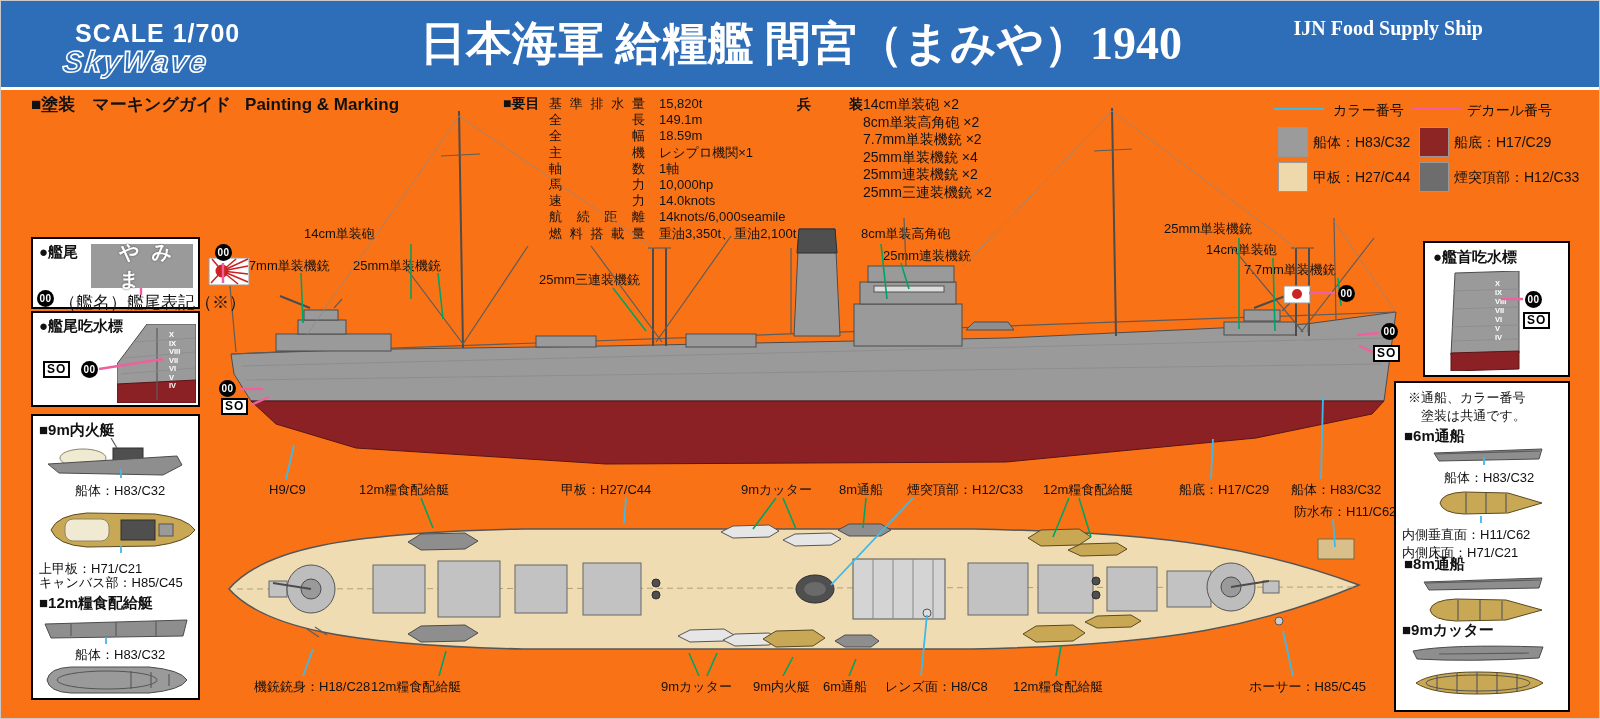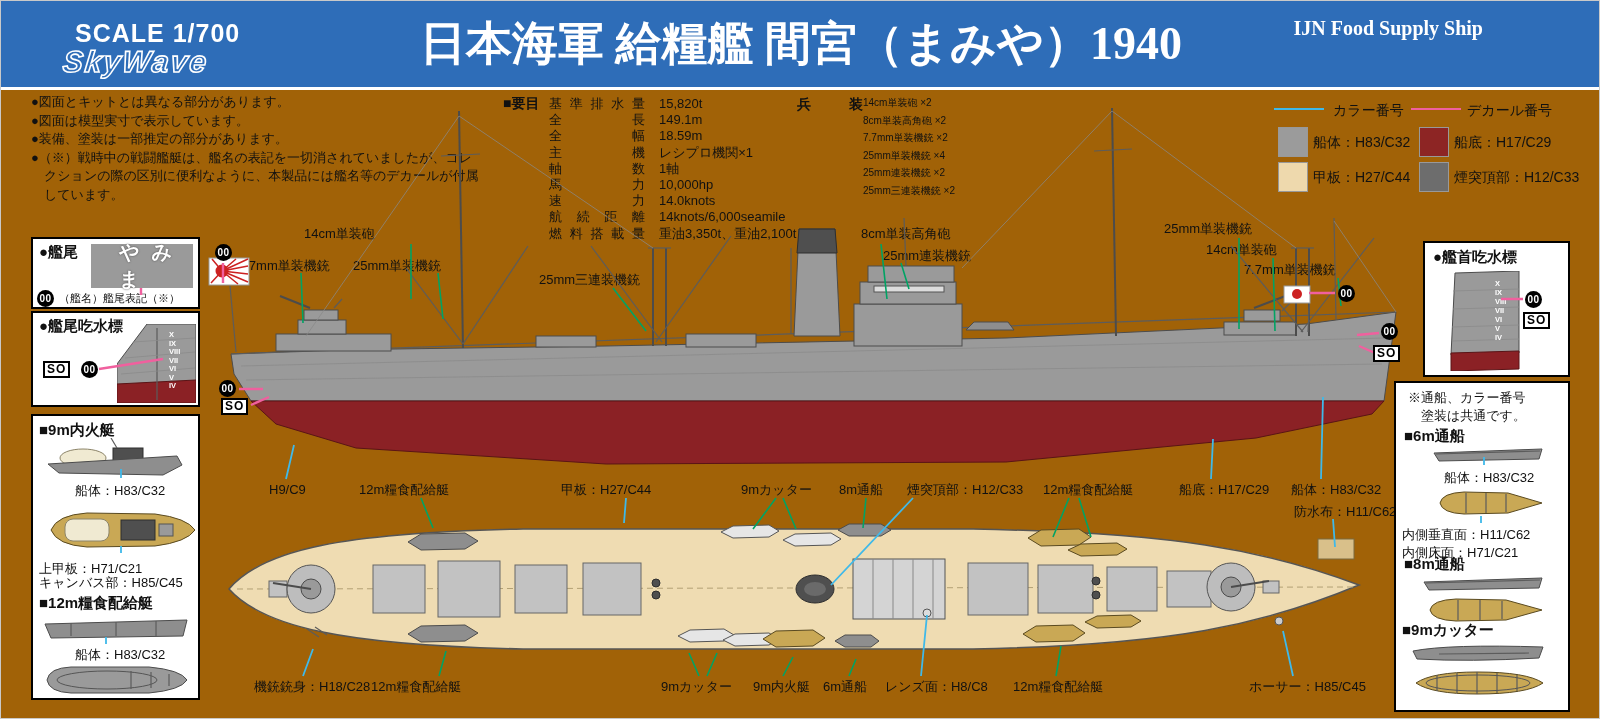--- a/index.html
+++ b/index.html
@@ -1,16 +1,16 @@
 <!DOCTYPE html>
 <html style="--header: #2e6db8; --hull-gray: #9a9a9a; --hull-red: #8b2125; --deck-tan: #efdcb2; --boat-khaki: #c9a855; --line-green: #00a364; --line-cyan: #3fb9e9; --line-pink: #f0609e;"><head>
 <meta charset="utf-8">
 <style>
   html,body{margin:0;padding:0;background:#fff}
-  #page{position:relative;width:1600px;height:719px;background:#a16207;overflow:hidden;
+  #page{position:relative;width:1600px;height:719px;background:#f97316;overflow:hidden;
         font-family:"Liberation Sans",sans-serif;color:#111;border:1px solid #c9c9c9;box-sizing:border-box}
   
   #hdr{position:absolute;left:0;top:0;width:1600px;height:86px;background:var(--header);border-bottom:3px solid #fff}
   .hdr-scale{position:absolute;left:74px;top:18px;font:700 25px "Liberation Sans",sans-serif;color:#fff;letter-spacing:1px}
   .hdr-brand{position:absolute;left:62px;top:44px;font:900 italic 30px "Liberation Sans",sans-serif;
              color:transparent;-webkit-text-stroke:1.6px #fff;transform:skewX(-6deg);letter-spacing:2px}
   .hdr-title{position:absolute;left:50%;top:12px;transform:translateX(-50%);white-space:nowrap;
              font:700 46px "Liberation Serif",serif;color:#fff}
   .hdr-sub1{position:absolute;right:118px;top:16px;font:700 20px "Liberation Serif",serif;color:#fff}
   .hdr-sub2{position:absolute;right:80px;top:40px;font:700 30px "Liberation Serif",serif;color:#fff}
@@ -22,21 +22,21 @@
   .intro li{list-style:none;font:13px/18.5px "Liberation Sans",sans-serif;padding-left:1em;text-indent:-1em}
   .intro ul{margin:0;padding:0}
   .specs-title{position:absolute;left:502px;top:94px;font:700 14px "Liberation Sans",sans-serif}
   .specs{position:absolute;left:548px;top:94px}
   .srow{height:16.2px;font-size:13px}
   .slab{display:inline-block;width:96px;text-align:justify;text-align-last:justify}
   .sval{margin-left:14px}
   .arm-title{position:absolute;left:796px;top:95px;font:700 14px "Liberation Sans",sans-serif;
              display:inline-block;width:66px;text-align:justify;text-align-last:justify}
   .arm{position:absolute;left:862px;top:95px}
-  .arow{height:17.6px;font-size:10px}
+  .arow{height:17.6px;font-size:14px}
   
   .keyline{position:absolute;height:0;border-top:2px solid;width:50px}
   .sw{position:absolute;width:28px;height:28px;border:1px solid #999}
   
   .b00{position:absolute;width:17px;height:17px;border-radius:50%;background:#000;color:#fff;
        font:700 10px/17px "Liberation Sans",sans-serif;text-align:center;letter-spacing:.5px;z-index:8}
   .bSO{position:absolute;background:#fff;border:2px solid #000;color:#000;
        font:900 12px/13px "Liberation Sans",sans-serif;padding:0 2px;letter-spacing:1px;z-index:8}
   
   .panel{position:absolute;border:2px solid #000;background:#fff;z-index:3}
@@ -70,26 +70,23 @@
 <div id="page">
 
   <div id="hdr">
     <span class="hdr-scale">SCALE 1/700</span>
     <span class="hdr-brand">SkyWave</span>
     <span class="hdr-title">日本海軍 給糧艦 間宮（まみや）1940</span>
     <span class="hdr-sub1">IJN Food Supply Ship</span>
   </div>
 
   <div class="intro">
-    <ul>
-      <li>●図面とキットとは異なる部分があります。</li>
-      <li>●図面は模型実寸で表示しています。</li>
-      <li>●装備、塗装は一部推定の部分があります。</li>
-      <li>●（※）戦時中の戦闘艦艇は、艦名の表記を一切消されていましたが、コレクションの際の区別に便利なように、本製品には艦名等のデカールが付属しています。</li>
-    </ul>
+    <div class="intro-h">
+      <span>■塗装　マーキングガイド</span><span class="en">Painting &amp; Marking</span>
+    </div>
   </div>
 
   <span class="specs-title">■要目</span>
   <div class="specs">
     <div class="srow"><span class="slab">基準排水量</span><span class="sval">15,820t</span></div>
     <div class="srow"><span class="slab">全長</span><span class="sval">149.1m</span></div>
     <div class="srow"><span class="slab">全幅</span><span class="sval">18.59m</span></div>
     <div class="srow"><span class="slab">主機</span><span class="sval">レシプロ機関×1</span></div>
     <div class="srow"><span class="slab">軸数</span><span class="sval">1軸</span></div>
     <div class="srow"><span class="slab">馬力</span><span class="sval">10,000hp</span></div>
@@ -293,21 +290,21 @@
   <span class="bSO" style="left:220px;top:397px">SO</span>
   <span class="b00" style="left:1337px;top:284px">00</span>
   <span class="b00" style="left:1380px;top:322px">00</span>
   <span class="bSO" style="left:1372px;top:344px">SO</span>
 
   <div class="panel" style="left:30px;top:236px;width:165px;height:68px">
     <span class="ptitle" style="left:6px;top:4px">●艦尾</span>
     <div class="plate" style="left:58px;top:5px;width:102px;height:44px">
       <span>やみま</span>
     </div>
-    <span class="plbl" style="left:26px;top:52px;font-size:11px">（艦名）艦尾表記（※）</span>
+    <span class="plbl" style="left:26px;top:52px;font-size:17px">（艦名）艦尾表記（※）</span>
   </div>
   <span class="b00" style="left:36px;top:289px">00</span>
 
   <div class="panel" style="left:30px;top:310px;width:165px;height:92px">
     <span class="ptitle" style="left:6px;top:4px">●艦尾吃水標</span>
     <svg style="position:absolute;left:84px;top:11px" width="79" height="79" viewBox="0 0 79 79">
       <polygon class="f-gray" points="30,0 79,0 79,79 0,79 0,40"></polygon>
       <polygon class="f-red" points="0,60 79,56 79,79 0,79"></polygon>
       <line class="st1" x1="40" y1="4" x2="40" y2="76"></line>
       <path class="rig" d="M4,50 L78,44 M8,34 L78,28 M16,18 L78,14"></path>

